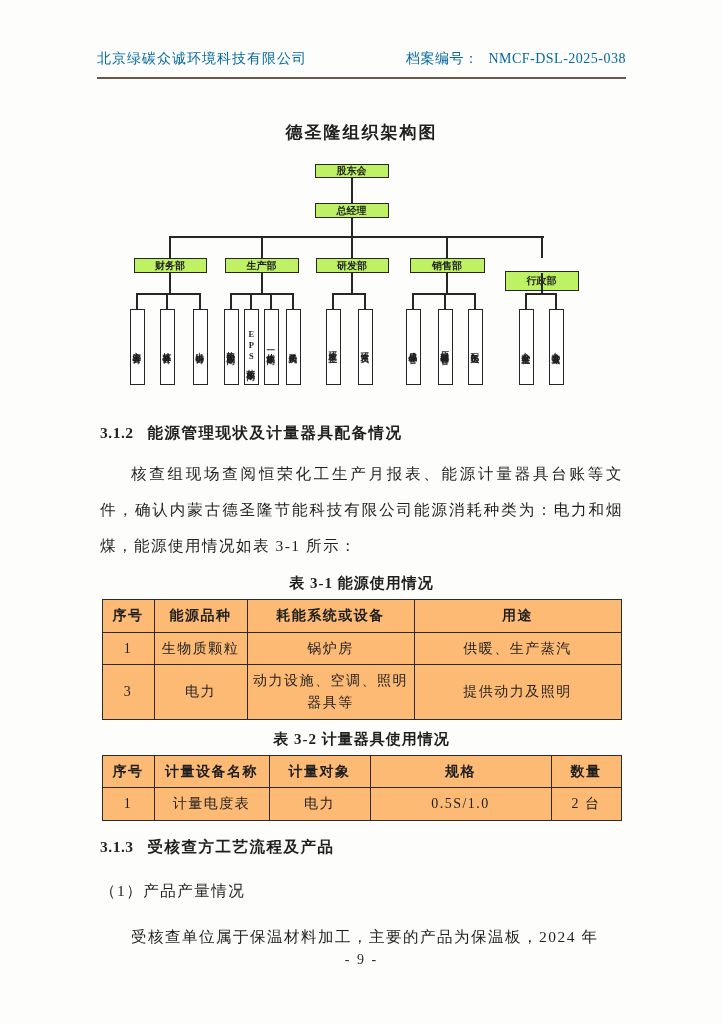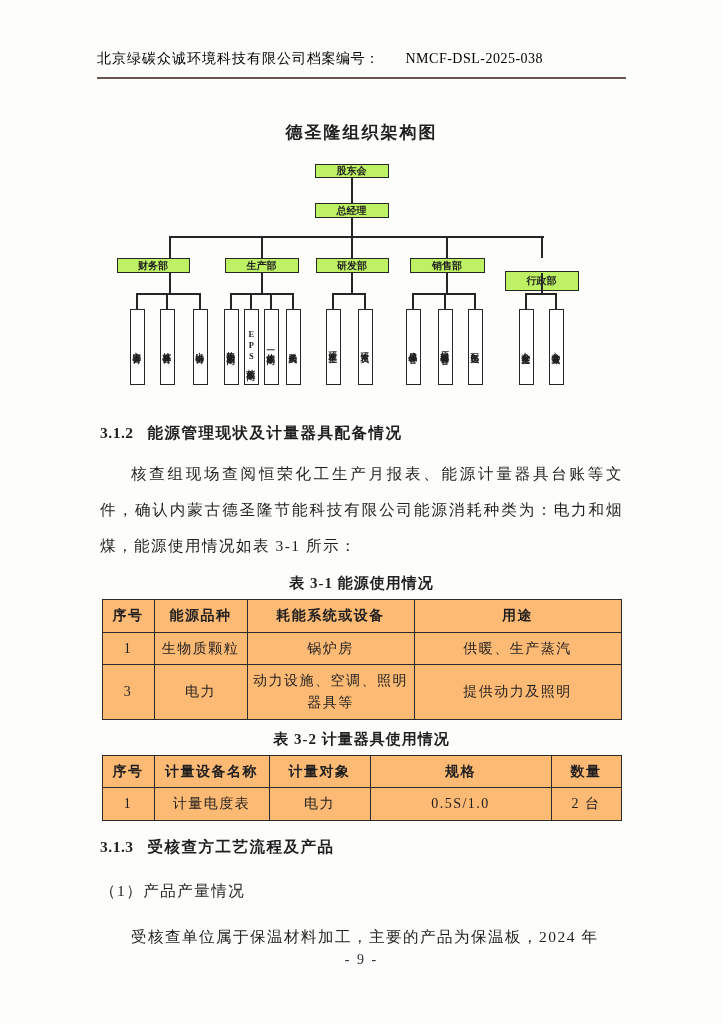--- a/index.html
+++ b/index.html
@@ -5,26 +5,26 @@
   html,body { margin:0; padding:0; background:#e8e8e8; }
   .page {
     position:relative; width:723px; height:1024px; margin:0 auto;
     background:#fdfdfb; overflow:hidden;
     font-family:"Liberation Serif","DejaVu Serif",serif;
     color:#1f1f1f;
   }
   
   .hdr {
     margin:0 97px; padding-top:50px; padding-bottom:9px;
-    display:flex; align-items:baseline;
+    display:flex; justify-content:space-between; align-items:baseline;
     font-size:14px; letter-spacing:1px;
-    color:#000000; border-bottom:2px solid #6b564e;
+    color:#0369a1; border-bottom:2px solid #6b564e;
   }
   .hdr .right { letter-spacing:0.5px; }
-  .hdr .num { margin-left:26px; letter-spacing:0.5px; }
+  .hdr .num { margin-left:10px; letter-spacing:0.5px; }
   
   .chart-title { margin-top:42px; text-align:center; font-size:17px; font-weight:bold; letter-spacing:2px; }
   .orgchart { position:relative; width:540px; height:250px; margin:6px auto 0; }
   .obox {
     position:absolute; box-sizing:border-box; background:#bef264;
     border:1.5px solid #262626; display:flex; align-items:center; justify-content:center;
     font-weight:bold; font-size:10px; line-height:1;
   }
   .leaf {
     position:absolute; box-sizing:border-box; background:#fff;
@@ -74,21 +74,21 @@
     <div class="obox" style="left:223px; top:53px; width:74px; height:15px;">总经理</div>
 
     <div class="cl v" style="left:259px; top:68px; height:18px;"></div>
     <div class="cl h" style="left:78px; top:86px; width:374px;"></div>
     <div class="cl v" style="left:77px;  top:86px; height:22px;"></div>
     <div class="cl v" style="left:169px; top:86px; height:22px;"></div>
     <div class="cl v" style="left:259px; top:86px; height:22px;"></div>
     <div class="cl v" style="left:354px; top:86px; height:22px;"></div>
     <div class="cl v" style="left:449px; top:86px; height:22px;"></div>
 
-    <div class="obox" style="left:25px;  top:108px; width:73px; height:15px;">财务部</div>
+    <div class="obox" style="left:42px;  top:108px; width:73px; height:15px;">财务部</div>
     <div class="obox" style="left:133px; top:108px; width:74px; height:15px;">生产部</div>
     <div class="obox" style="left:224px; top:108px; width:73px; height:15px;">研发部</div>
     <div class="obox" style="left:318px; top:108px; width:75px; height:15px;">销售部</div>
     <div class="obox" style="left:413px; top:121px; width:74px; height:20px;">行政部</div>
 
     <div class="cl v" style="left:77px;  top:123px; height:20px;"></div>
     <div class="cl v" style="left:169px; top:123px; height:20px;"></div>
     <div class="cl v" style="left:259px; top:123px; height:20px;"></div>
     <div class="cl v" style="left:354px; top:123px; height:20px;"></div>
     <div class="cl v" style="left:449px; top:123px; height:20px;"></div>

